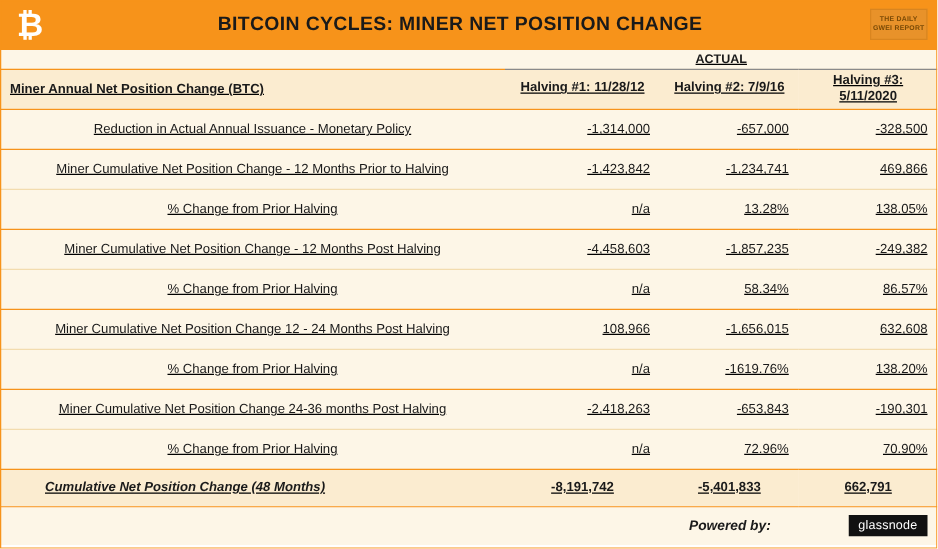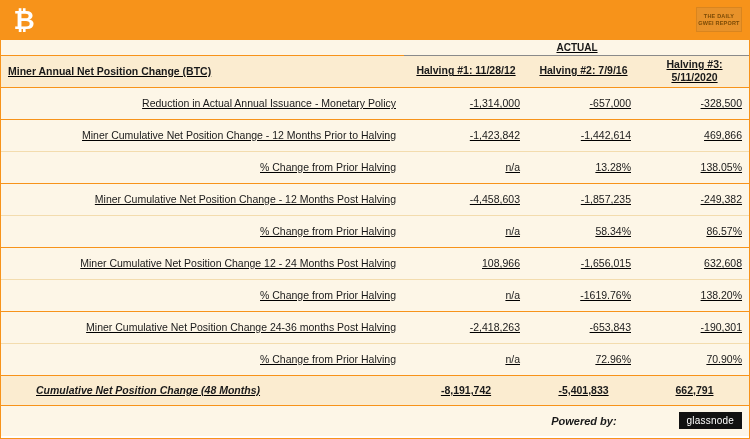--- a/index.html
+++ b/index.html
@@ -113,21 +113,21 @@
   .hdr-row td.num {
     text-align: center;
     line-height: 1.25;
   }
   .data-row td {
     height: 32px;
     vertical-align: middle;
     background: #fdf6e7;
   }
   .data-row td.label {
-    text-align: right;
+    text-align: center;
   }
   .data-row td.num {
     text-align: right;
   }
   .sep-top td {
     border-top: 1.5px solid #f7931a;
   }
   .thin-sep td {
     border-top: 1px solid #f3dcae;
   }
@@ -176,20 +176,21 @@
     pointer-events: none;
   }
 </style>
 </head>
 <body>
 
 <div id="page">
 
   <div class="header-bar">
     <div class="btc-logo">₿</div>
+    <div class="header-title">BITCOIN CYCLES: MINER NET POSITION CHANGE</div>
     <div class="brand-badge">
       <span class="b1">THE DAILY</span>
       <span class="b2">GWEI REPORT</span>
     </div>
   </div>
 
   <table class="grid">
     <colgroup>
       <col class="c0">
         <col class="c1">
@@ -215,21 +216,21 @@
       <tr class="data-row">
         <td class="label">Reduction in Actual Annual Issuance - Monetary Policy</td>
         <td class="num">-1,314,000</td>
         <td class="num">-657,000</td>
         <td class="num">-328,500</td>
       </tr>
 
       <tr class="data-row sep-top">
         <td class="label">Miner Cumulative Net Position Change - 12 Months Prior to Halving</td>
         <td class="num">-1,423,842</td>
-        <td class="num">-1,442,614</td>
+        <td class="num">-1,234,741</td>
         <td class="num">469,866</td>
       </tr>
       <tr class="data-row thin-sep">
         <td class="label">% Change from Prior Halving</td>
         <td class="num">n/a</td>
         <td class="num">13.28%</td>
         <td class="num">138.05%</td>
       </tr>
 
       <tr class="data-row sep-top">

